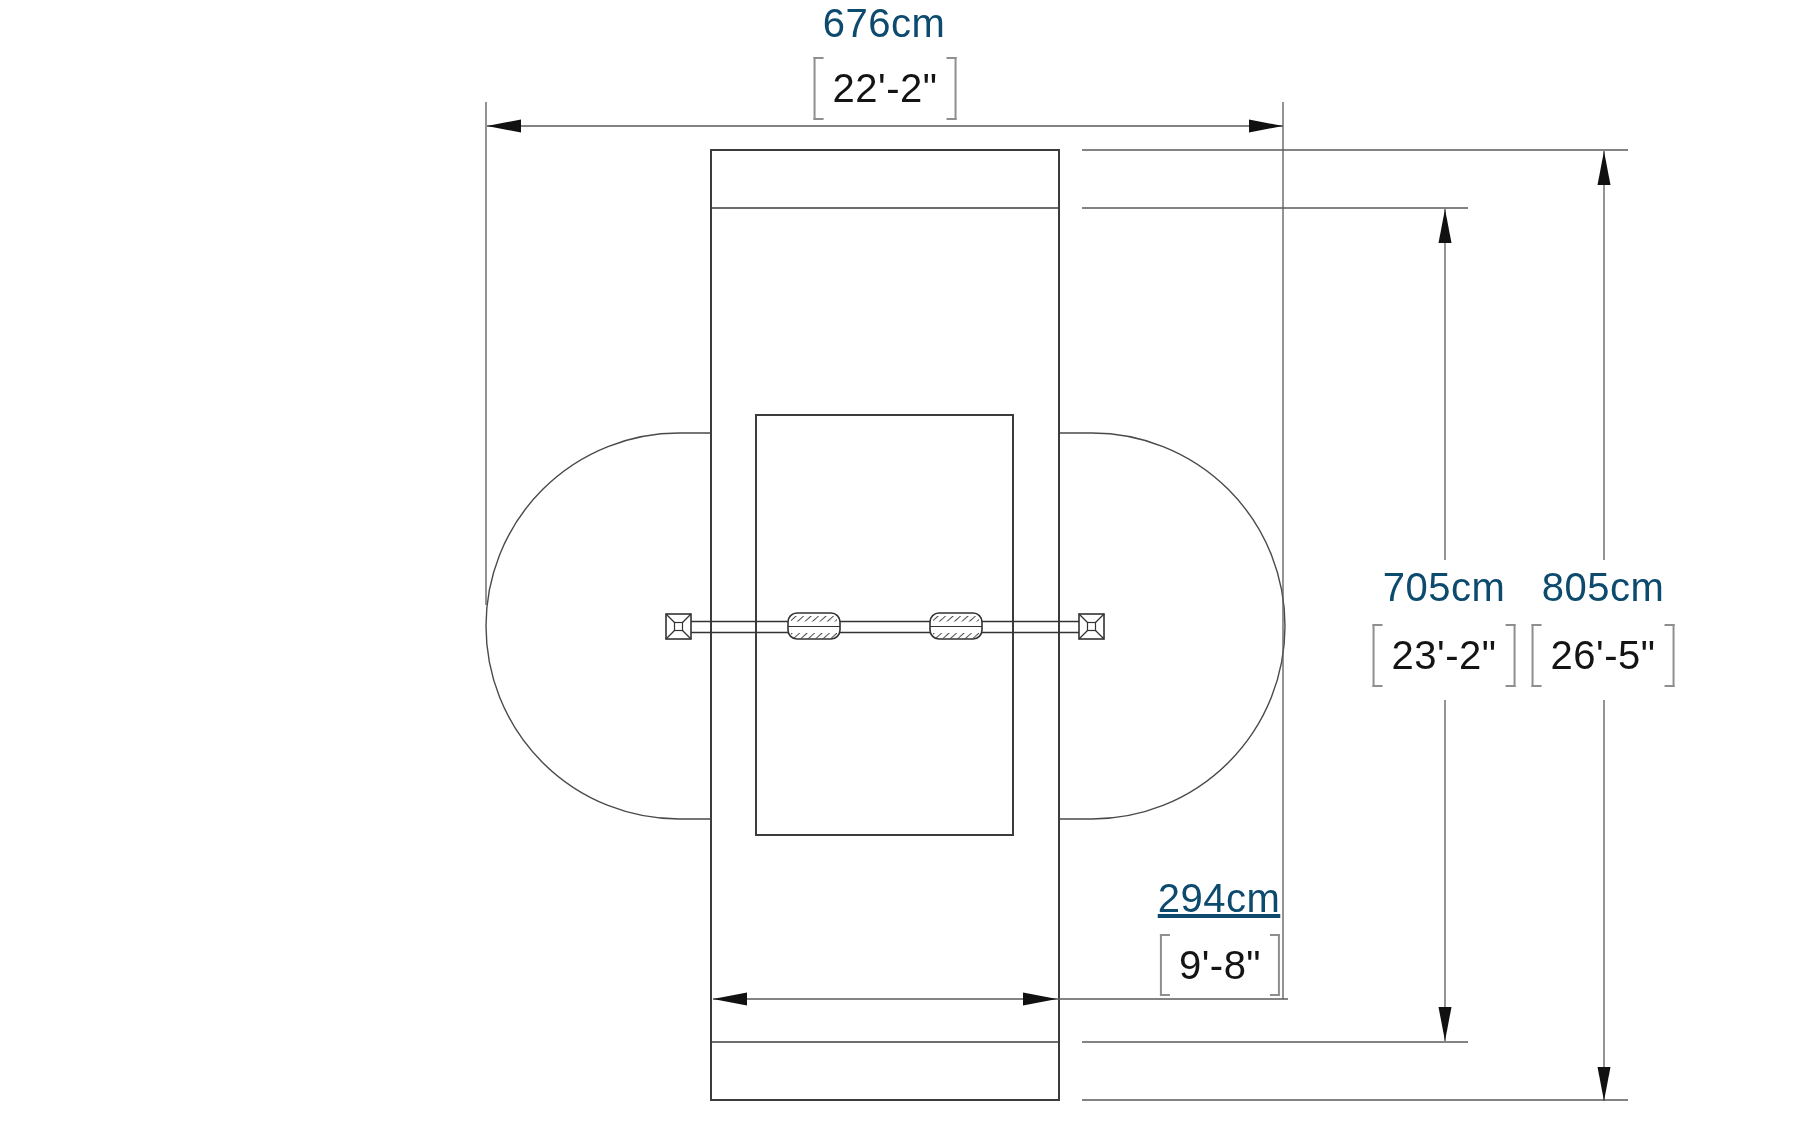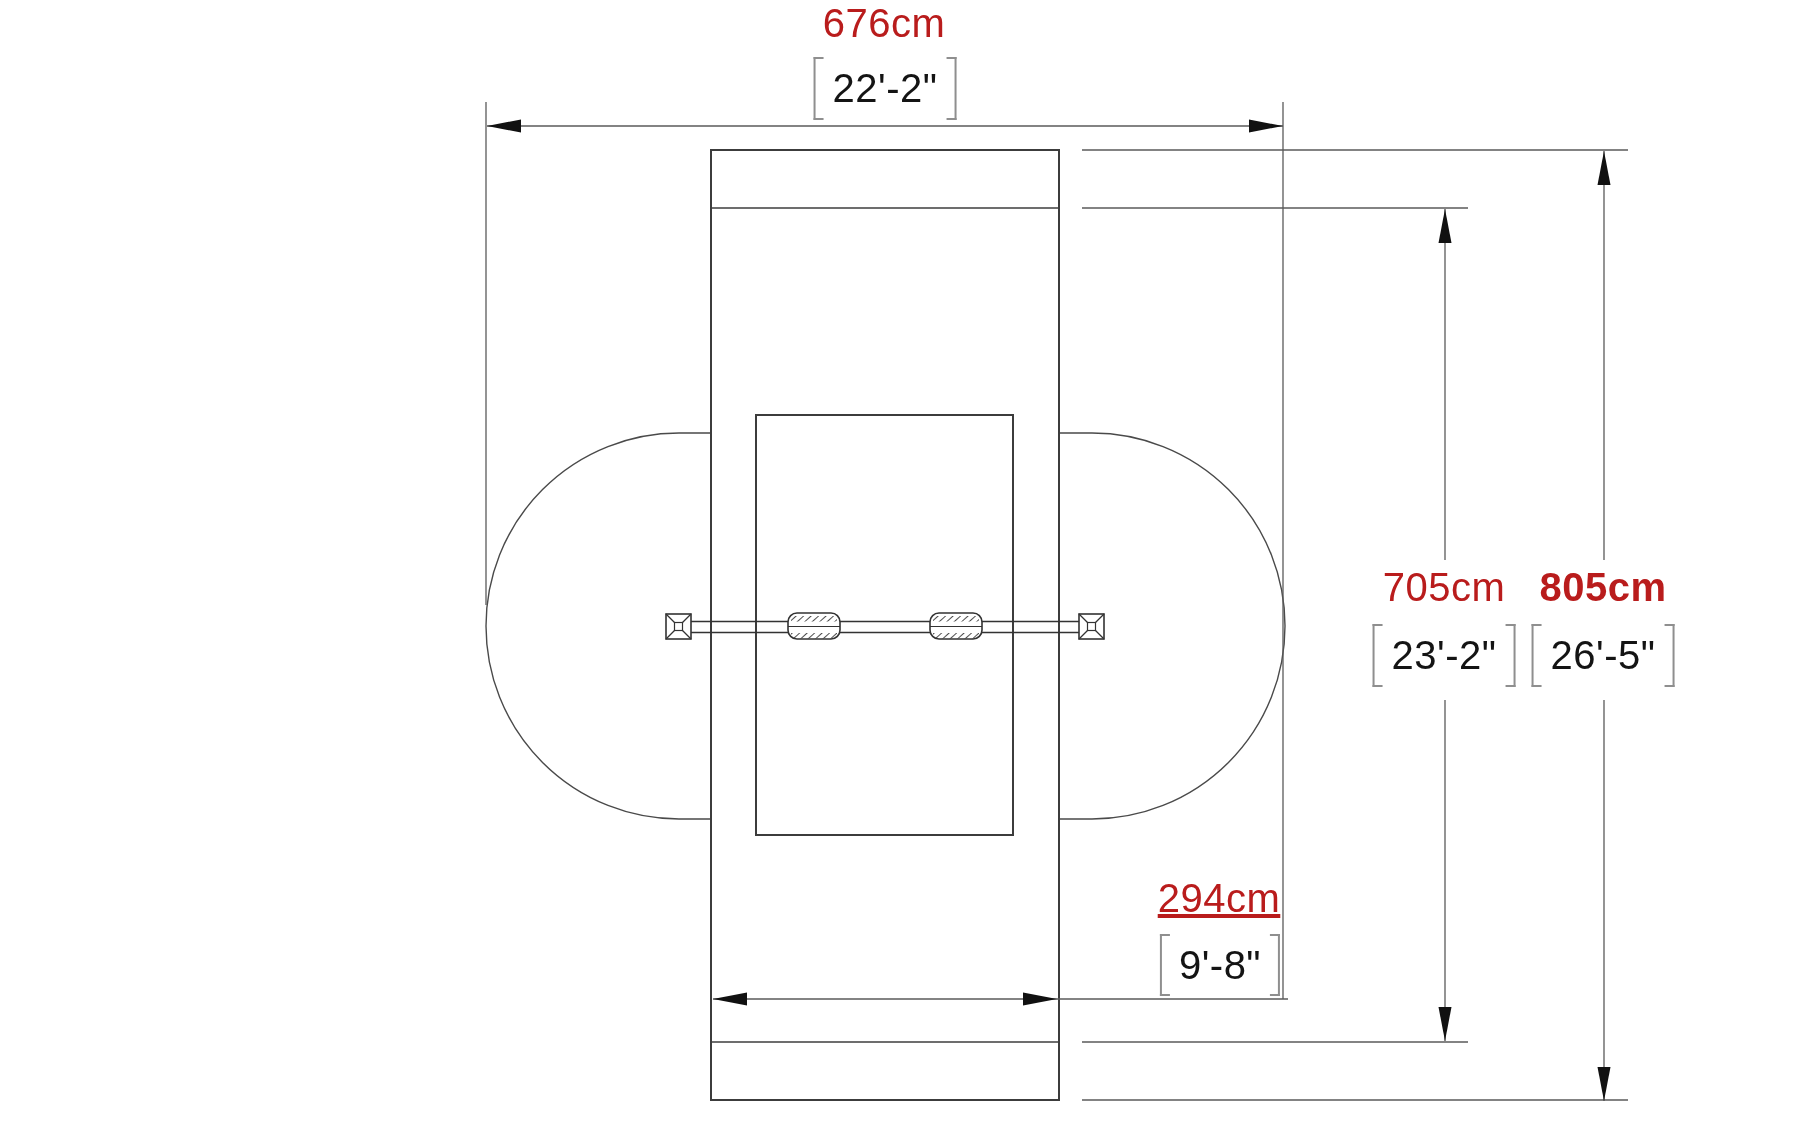--- a/index.html
+++ b/index.html
@@ -3,21 +3,21 @@
 <meta charset="utf-8">
 <style>
   html,body{margin:0;padding:0;background:#ffffff;}
   .canvas{
     position:relative;width:1800px;height:1125px;background:#ffffff;
     font-family:"Liberation Sans", sans-serif;overflow:hidden;
   }
   .plan-svg{position:absolute;left:0;top:0;}
   .dim-text{
     position:absolute;transform:translateX(-50%);
-    font-size:40px;line-height:42px;color:#b91c1c;white-space:nowrap;
+    font-size:40px;line-height:42px;color:#0c4a6e;white-space:nowrap;
     letter-spacing:0.5px;
   }
   .bracket{
     position:absolute;transform:translateX(-50%);
     display:flex;align-items:stretch;
   }
   .bracket .txt{
     font-size:40px;color:#141414;display:flex;align-items:center;
     padding:0 9px;white-space:nowrap;letter-spacing:0.5px;
   }
@@ -115,21 +115,21 @@
   </div>
 
   <div class="dim-text" style="left:1444px;top:566px;">705cm</div>
 
   <div class="bracket" style="left:1444px;top:624px;height:63px;">
     <span class="bk bk-l"></span>
     <span class="txt">23'-2"</span>
     <span class="bk bk-r"></span>
   </div>
 
-  <div class="dim-text" style="left:1603px;top:566px;font-weight:bold;">805cm</div>
+  <div class="dim-text" style="left:1603px;top:566px;">805cm</div>
 
   <div class="bracket" style="left:1603px;top:624px;height:63px;">
     <span class="bk bk-l"></span>
     <span class="txt">26'-5"</span>
     <span class="bk bk-r"></span>
   </div>
 
   <div class="dim-text" style="left:1219px;top:877px;text-decoration:underline;">294cm</div>
 
   <div class="bracket" style="left:1220px;top:934px;height:62px;">

